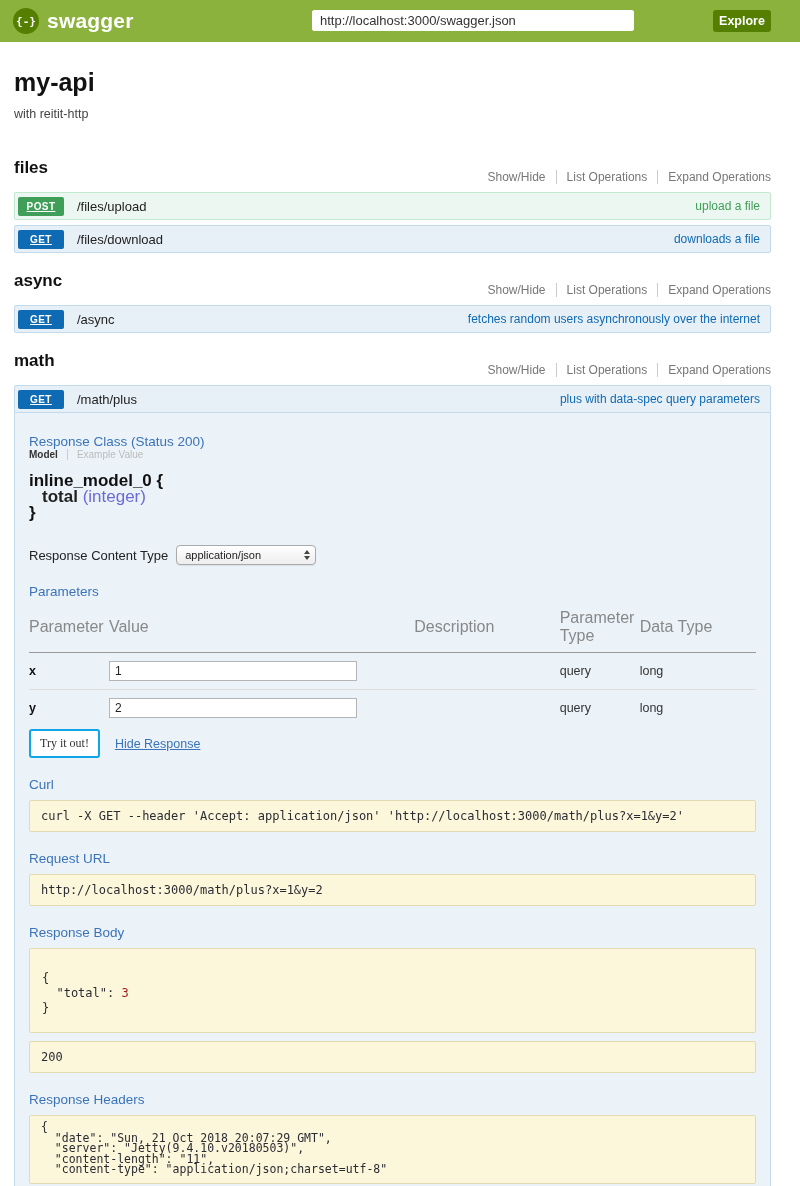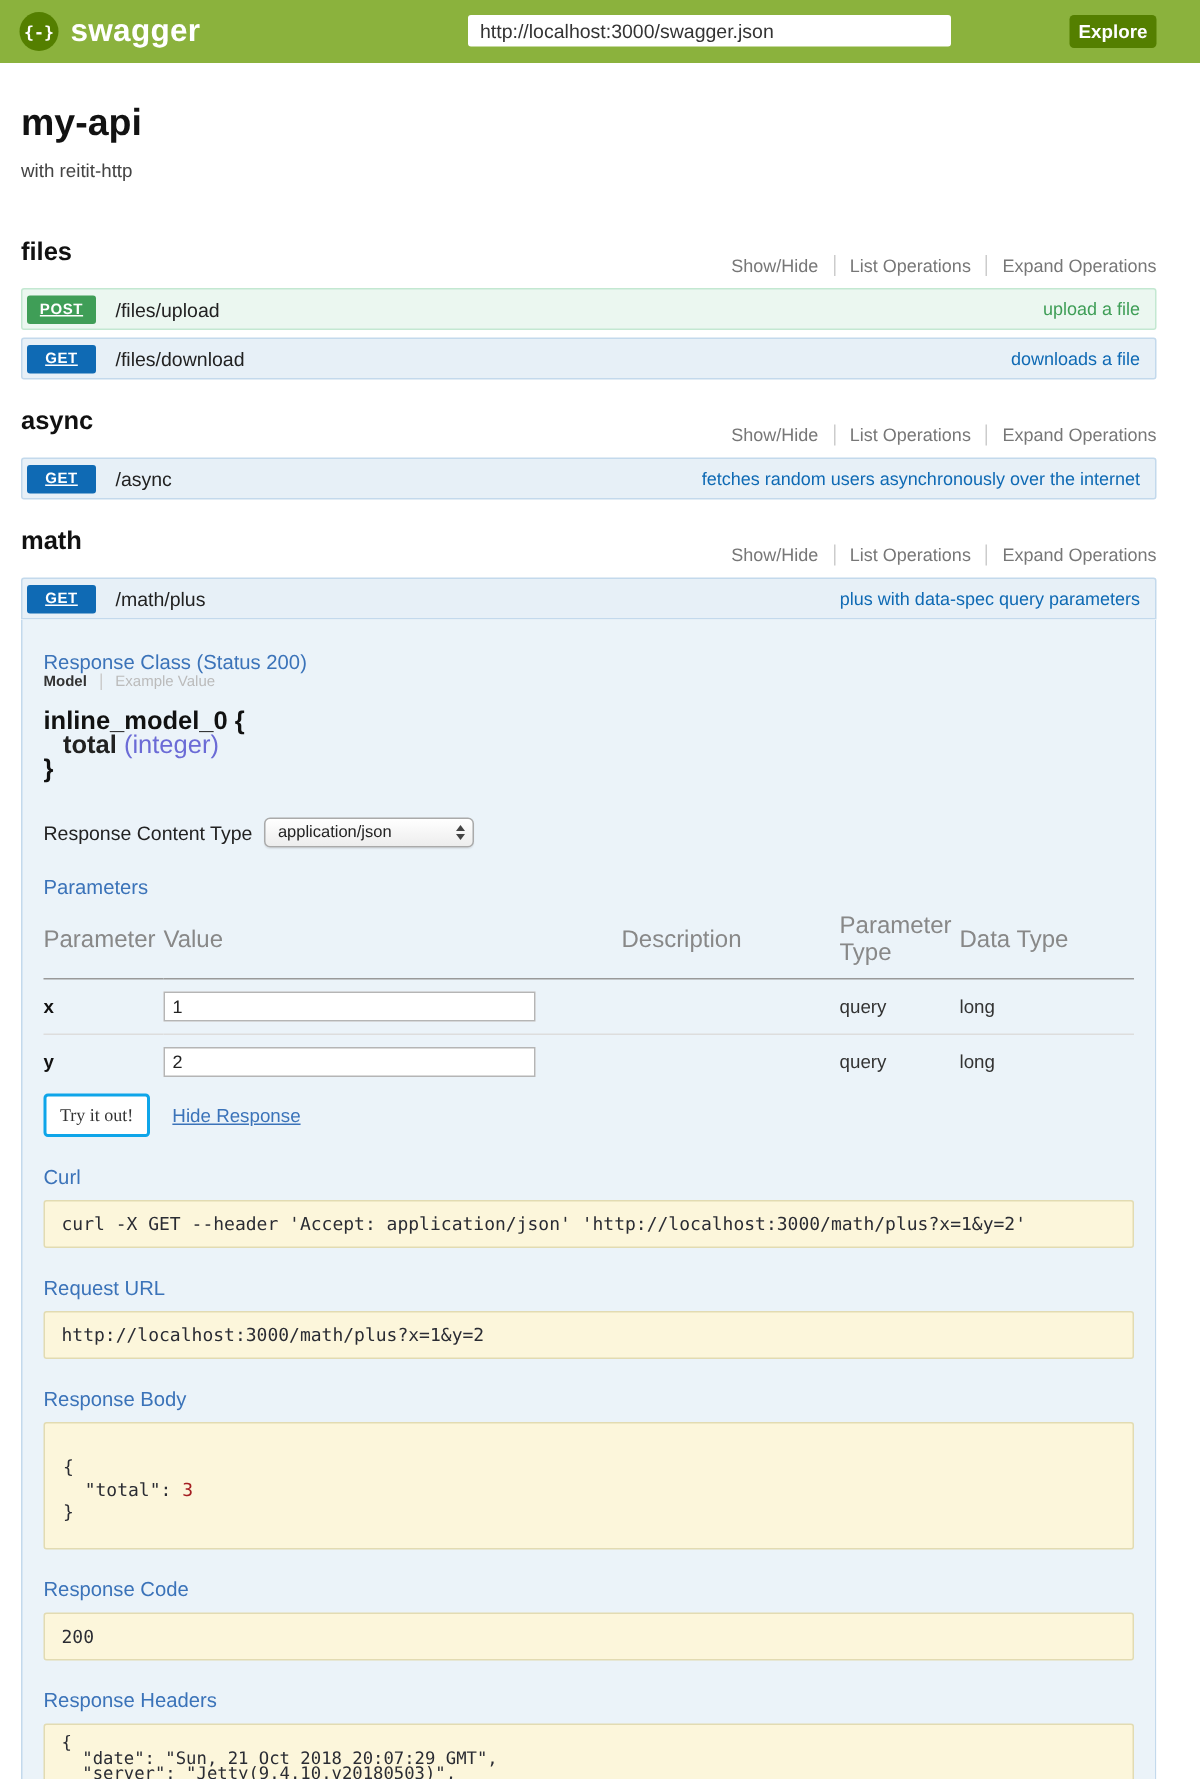--- a/index.html
+++ b/index.html
@@ -275,21 +275,20 @@
         <div>http://localhost:3000/math/plus?x=1&amp;y=2</div>
       </div>
 
       <h4 class="panel-heading">Response Body</h4>
       <div class="code-box response-body-box">
         <div>{</div>
         <div><span>  "total": </span><span class="num-red">3</span></div>
         <div>}</div>
       </div>
 
-      <h4 class="panel-heading">Response Code</h4>
       <div class="code-box">
         <div>200</div>
       </div>
 
       <h4 class="panel-heading">Response Headers</h4>
       <div class="code-box response-headers-box">
         <div>{</div>
         <div>  "date": "Sun, 21 Oct 2018 20:07:29 GMT",</div>
         <div>  "server": "Jetty(9.4.10.v20180503)",</div>
         <div>  "content-length": "11",</div>

